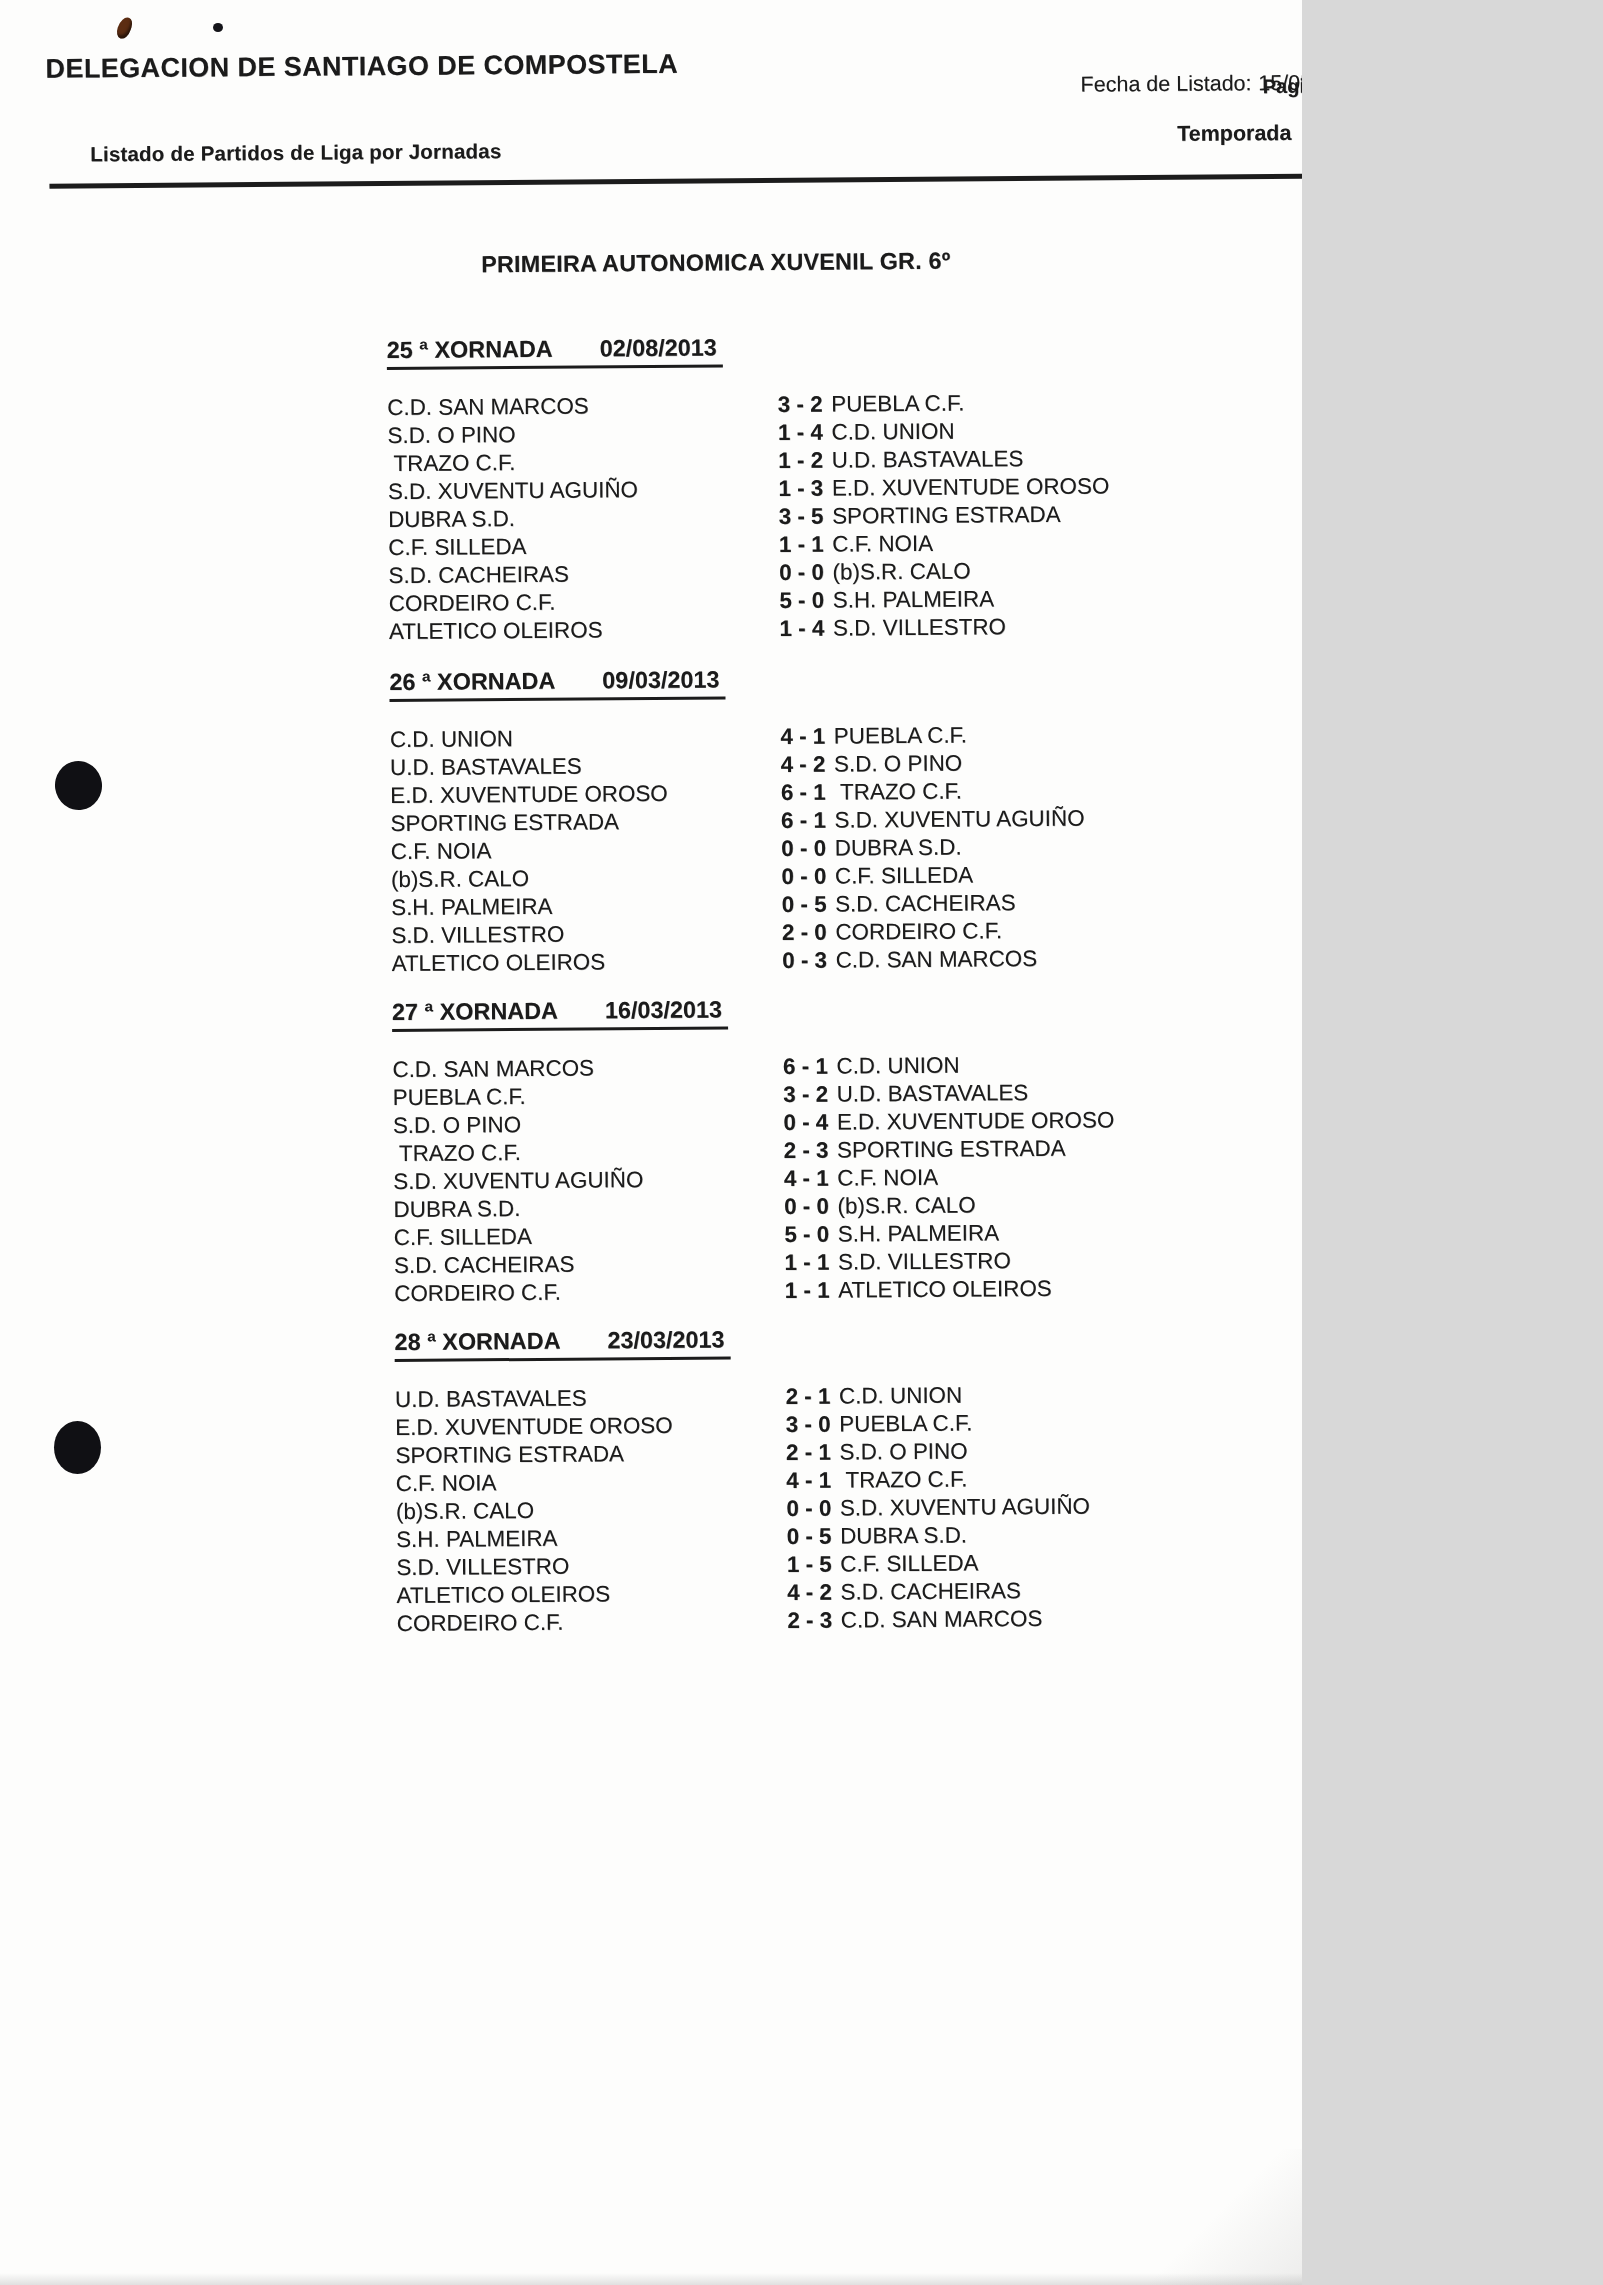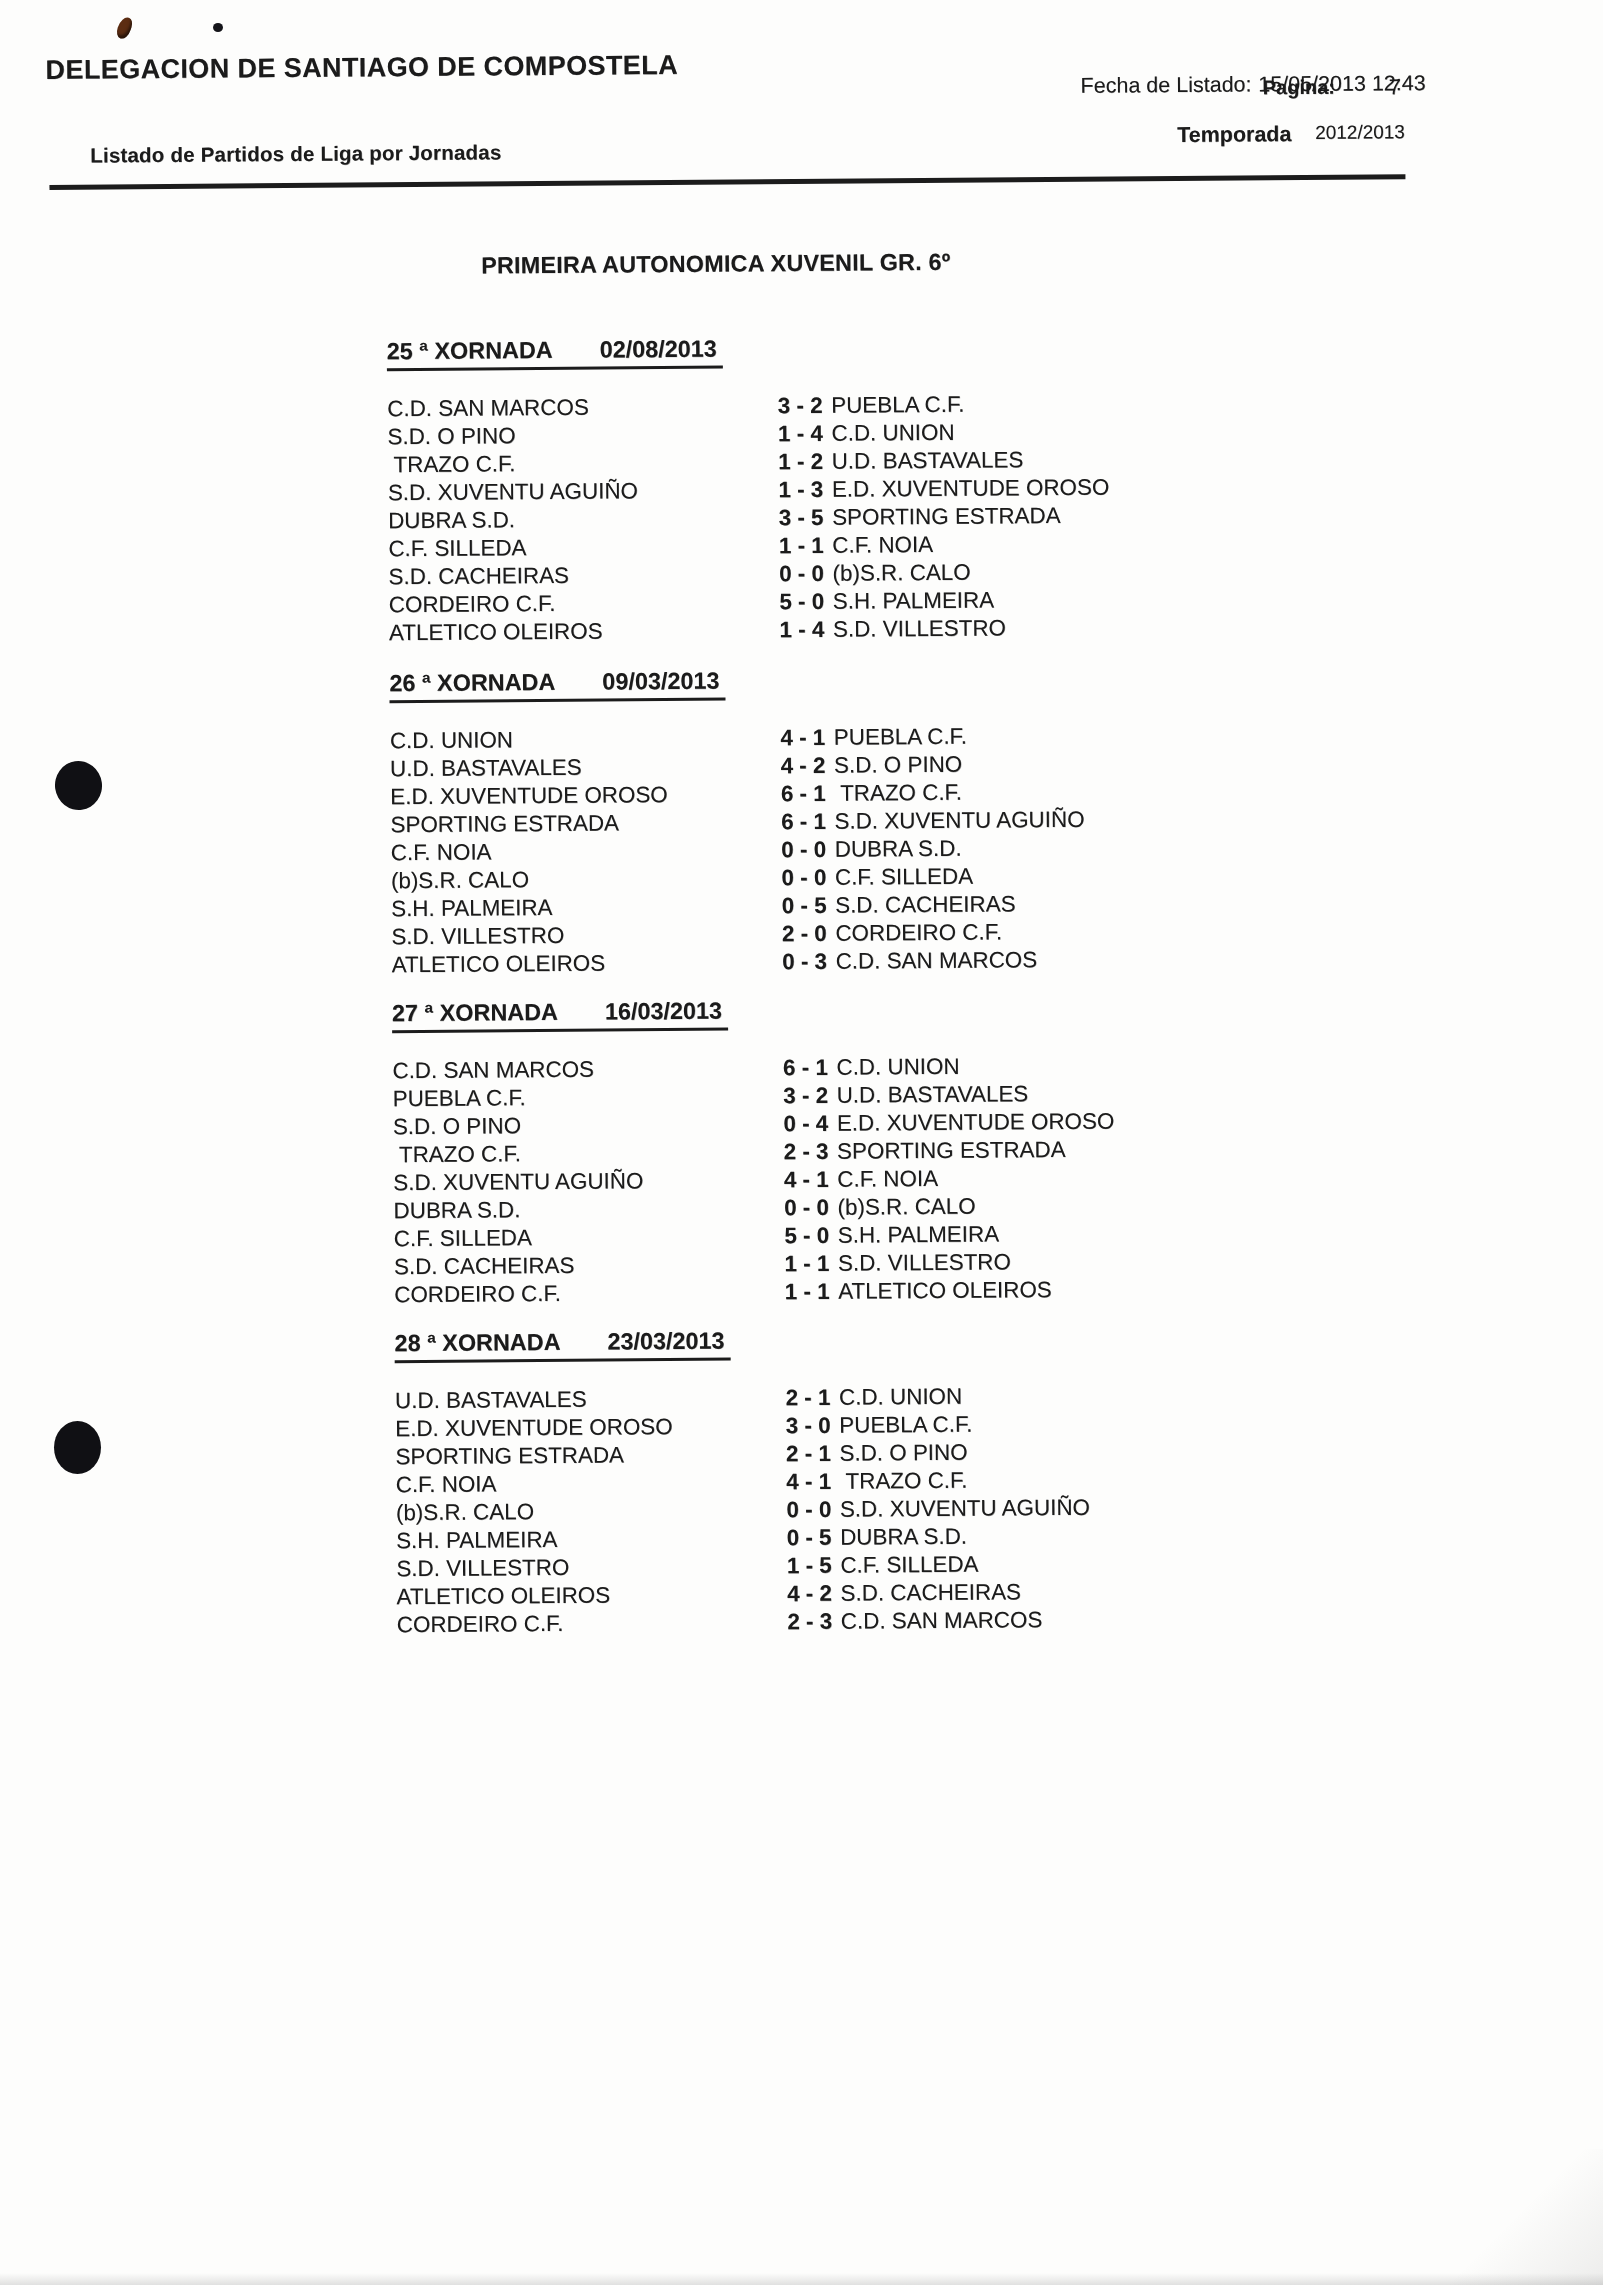--- a/index.html
+++ b/index.html
@@ -1,19 +1,19 @@
 <!DOCTYPE html>
 <html style="--ink: #1b1b1b; --paper: #fdfdfc;"><head>
 <meta charset="utf-8">
 <style>
   :root { --ink:#1b1b1b; --paper:#fdfdfc; }
   * { box-sizing: border-box; }
   html,body { margin:0; padding:0; background:#d8d8d8; }
   .page {
-    position:relative; width:1603px; height:2286px;
+    position:relative; width:1302px; height:2286px;
     background:var(--paper); overflow:hidden;
     font-family:"Liberation Sans", sans-serif; color:var(--ink);
     text-shadow:0.4px 0.3px 0.4px rgba(10,10,10,0.35);
   }
   .content { position:absolute; left:0; top:0; width:100%; height:100%;
     transform:rotate(-0.45deg); transform-origin:50% 50%; }
   .abs { position:absolute; }
 
   .delegation { left:54px; top:49px; font-size:27px; font-weight:700; letter-spacing:0.4px; white-space:pre; }
   .fecha-line { left:1053px; top:51px; font-size:21.5px; white-space:pre; }

